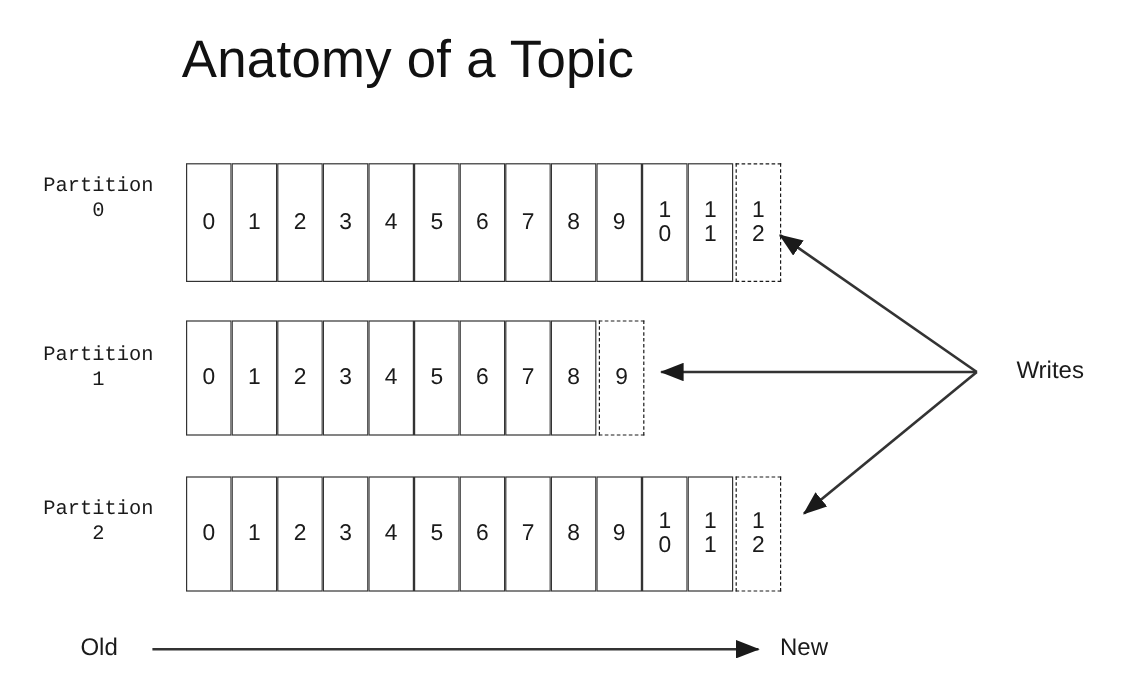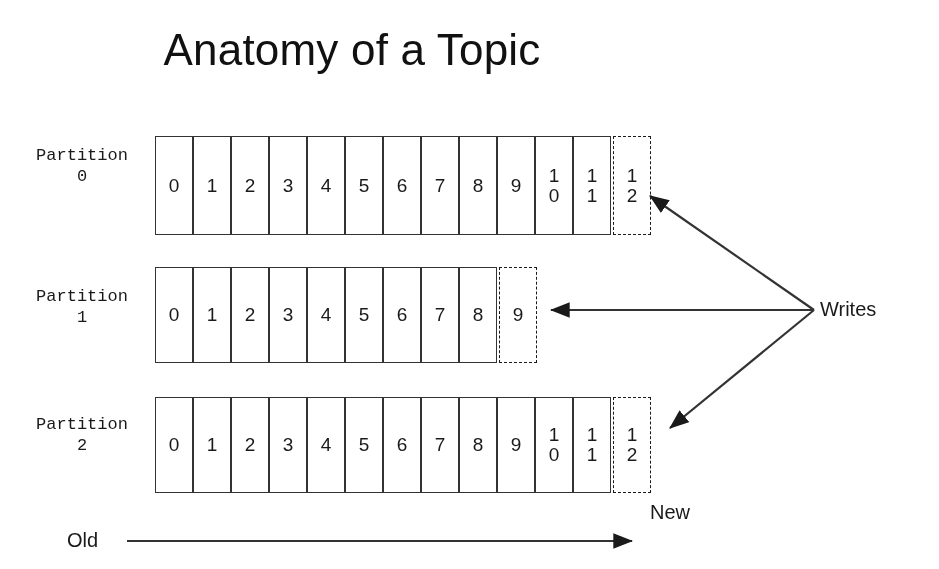--- a/index.html
+++ b/index.html
@@ -28,21 +28,20 @@
     left: 0;
     top: 28px;
     width: 680px;
     text-align: center;
     font-size: 44px;
     font-weight: 400;
     letter-spacing: 0.2px;
     color: #111111;
     line-height: 1;
     white-space: nowrap;
-    margin-left: 12px;
   }
 
   
   .partition-row {
     position: absolute;
     left: 0;
   }
   .partition-label {
     position: absolute;
     left: 18px;
@@ -100,41 +99,41 @@
     left: 0;
     top: 0;
     width: 939px;
     height: 569px;
     pointer-events: none;
   }
 
   
   #writes-label {
     position: absolute;
-    left: 820px;
+    left: 847px;
     top: 297px;
     font-size: 20px;
     line-height: 24px;
     color: #1a1a1a;
     white-space: nowrap;
   }
 
   
   #old-label {
     position: absolute;
     left: 67px;
     top: 528px;
     font-size: 20px;
     line-height: 24px;
     color: #1a1a1a;
   }
   #new-label {
     position: absolute;
     left: 650px;
-    top: 500px;
+    top: 528px;
     font-size: 20px;
     line-height: 24px;
     color: #1a1a1a;
   }
 </style>
 </head>
 <body>
 
 <div id="diagram-root">
 

